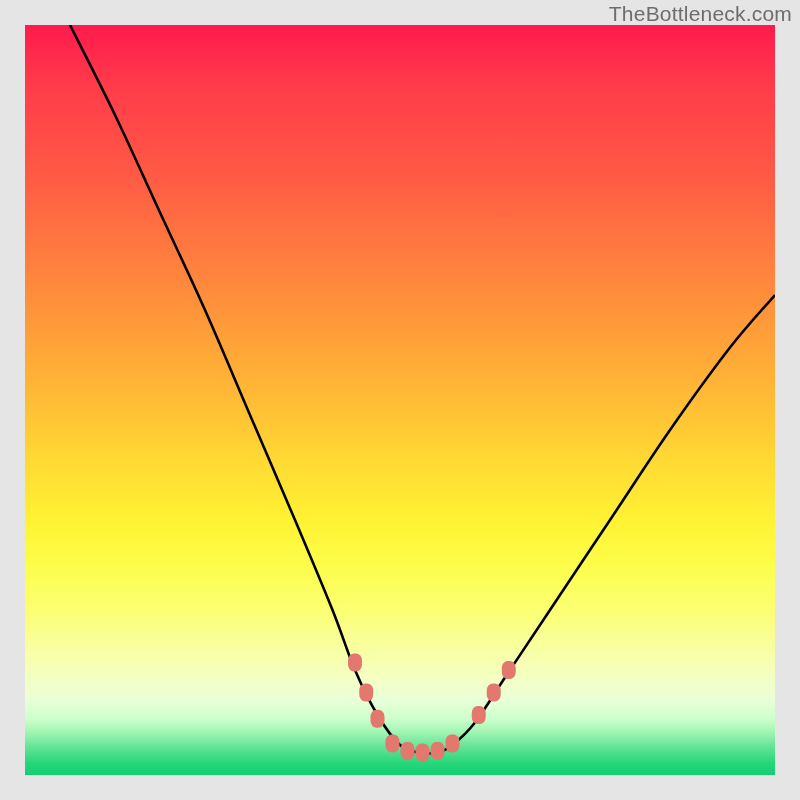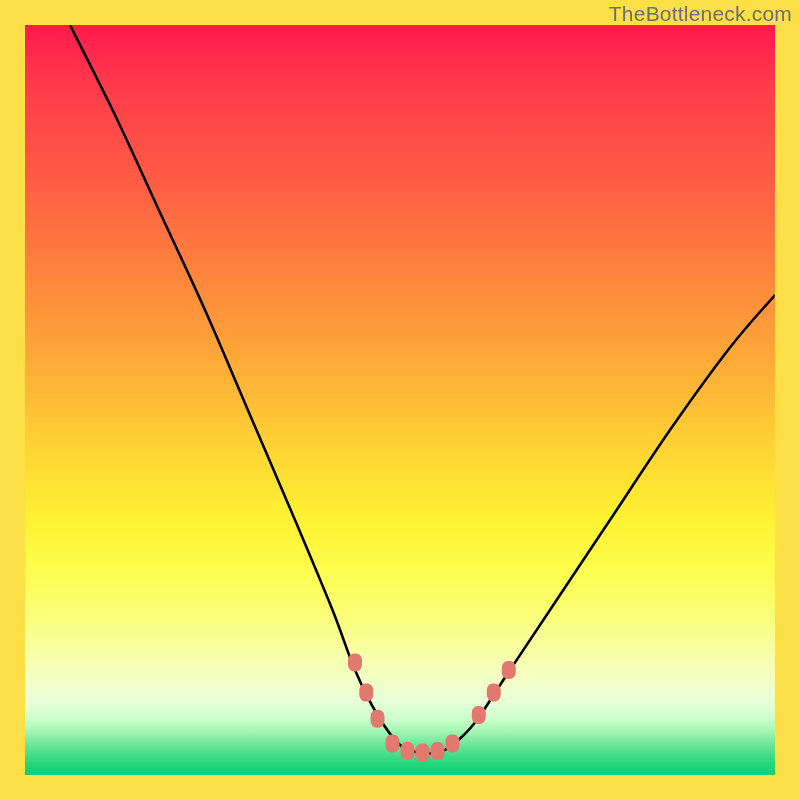--- a/index.html
+++ b/index.html
@@ -9,21 +9,21 @@
     height: 800px;
     overflow: hidden;
     background: #000;
     font-family: Arial, Helvetica, sans-serif;
   }
   .frame {
     position: absolute;
     top: 0; left: 0;
     width: 800px;
     height: 800px;
-    background: #fde047;
+    background: #e5e5e5;
   }
   .plot {
     position: absolute;
     top: 25px;
     left: 25px;
     width: 750px;
     height: 750px;
     
     background: linear-gradient(
       to bottom,

